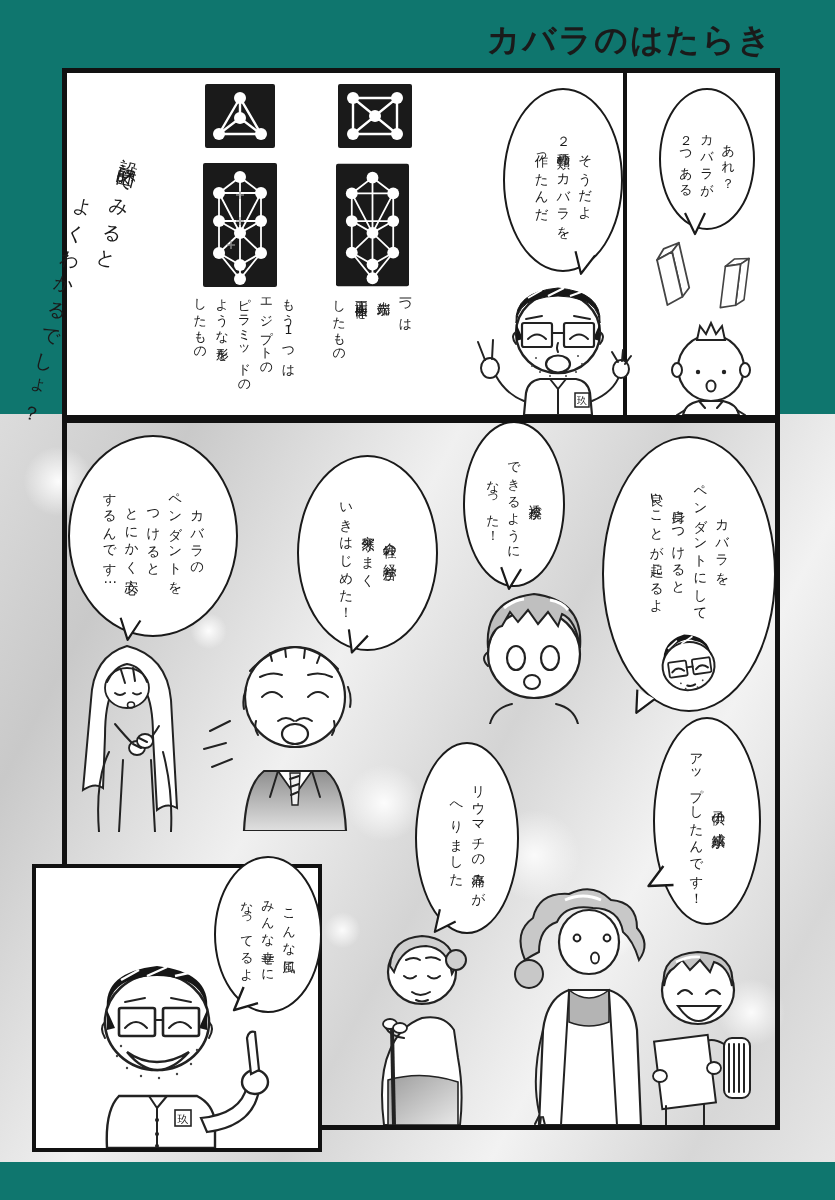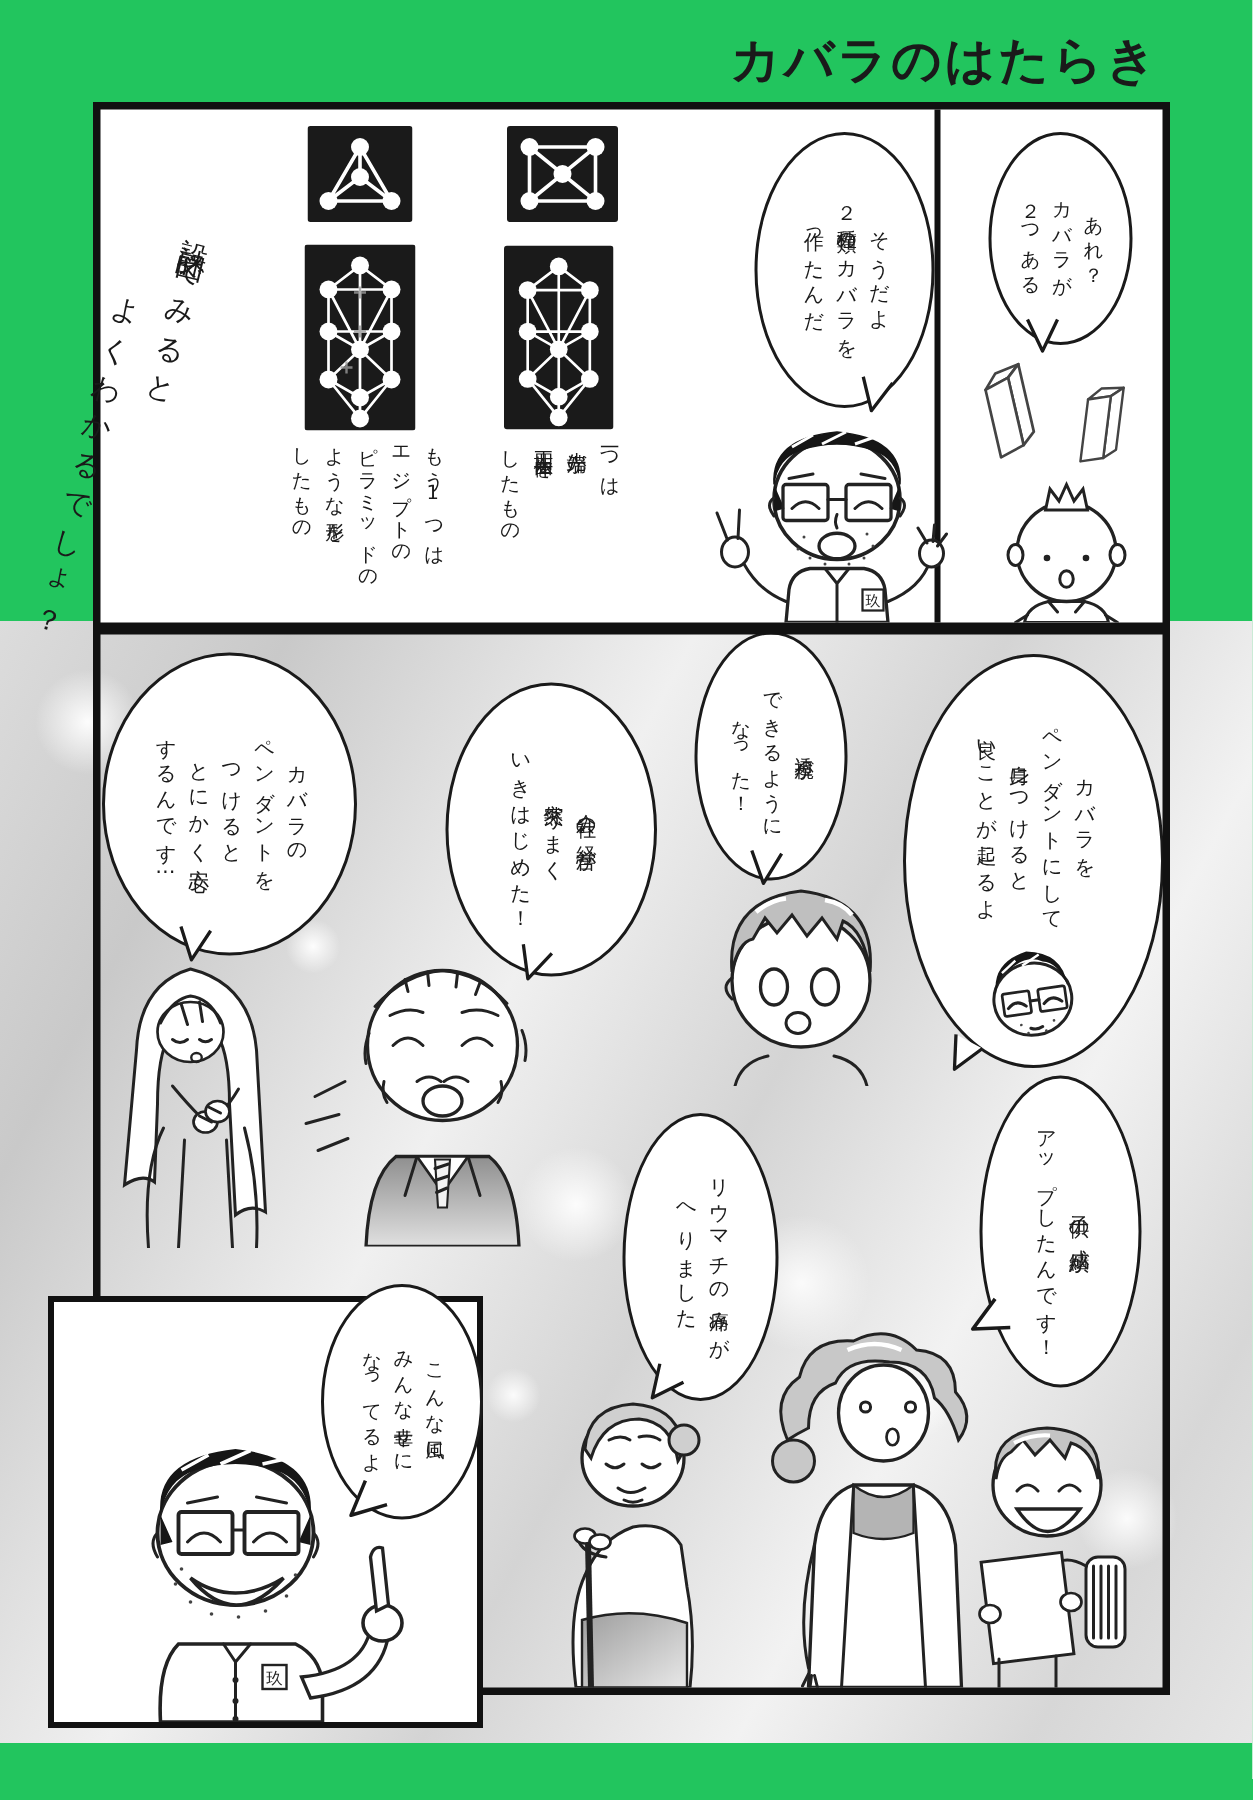--- a/index.html
+++ b/index.html
@@ -1,16 +1,16 @@
 <!DOCTYPE html>
 <html><head>
 <meta charset="utf-8">
 <style>
   html,body{margin:0;padding:0;background:#fff;}
-  .page{position:relative;width:835px;height:1200px;background:#22c55e;overflow:hidden;
+  .page{position:relative;width:835px;height:1200px;background:#0f766e;overflow:hidden;
         font-family:"DejaVu Sans","Liberation Sans",sans-serif;color:#1a1a1a;}
   .abs{position:absolute;}
   .vtext{writing-mode:vertical-rl;text-orientation:upright;white-space:pre-line;
          line-height:1.62;letter-spacing:2px;}
   .bubble{position:absolute;background:#fff;border:2.5px solid #1a1a1a;border-radius:50%;
           display:flex;align-items:center;justify-content:center;z-index:20;text-align:center;}
   .tail{position:absolute;z-index:22;}
   .panel{position:absolute;box-sizing:border-box;}
   .title{position:absolute;top:18px;right:62px;font-size:33px;font-weight:bold;
          letter-spacing:2px;z-index:70;}

